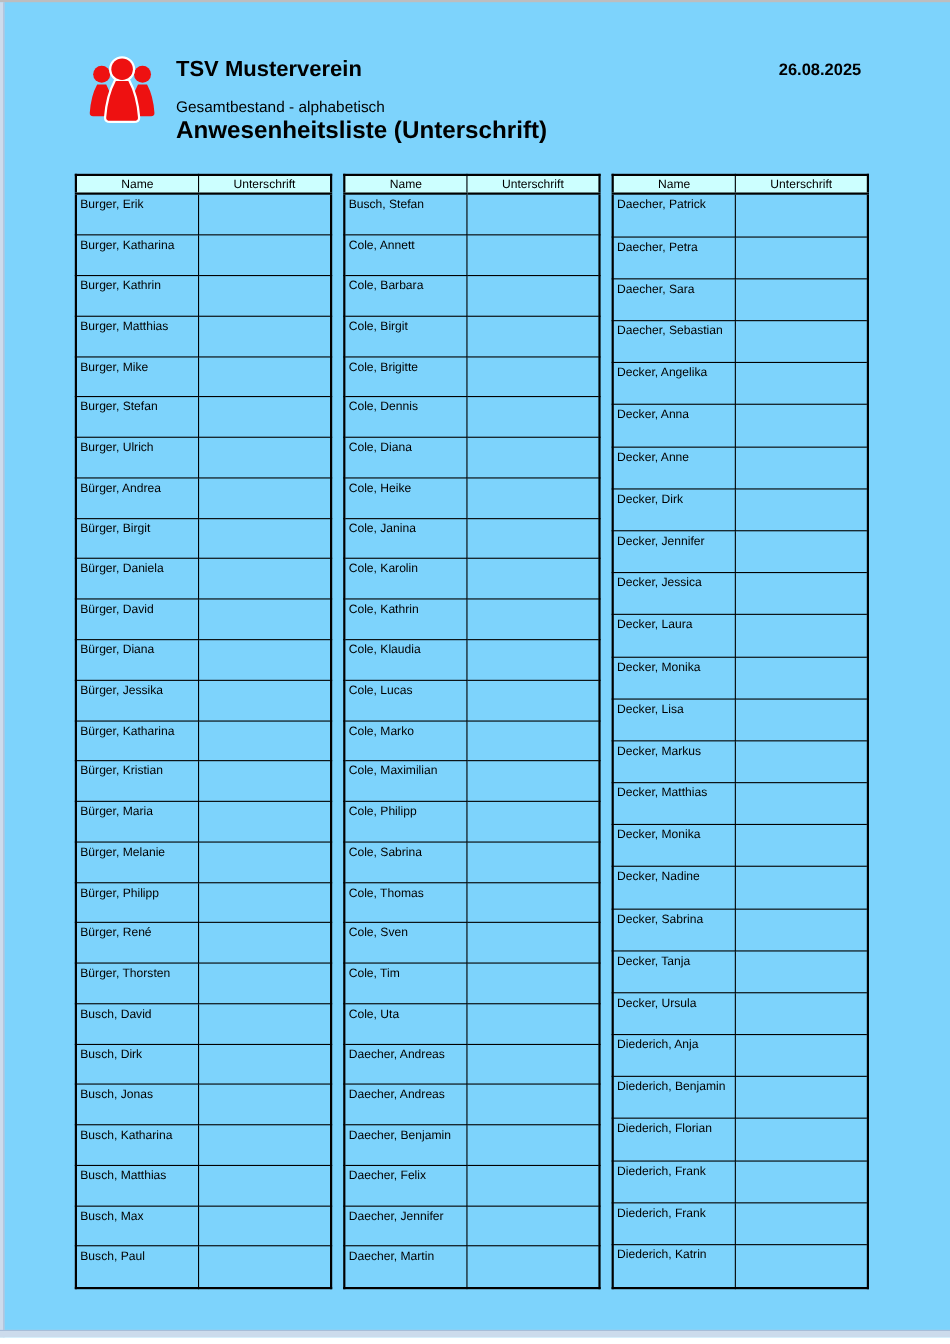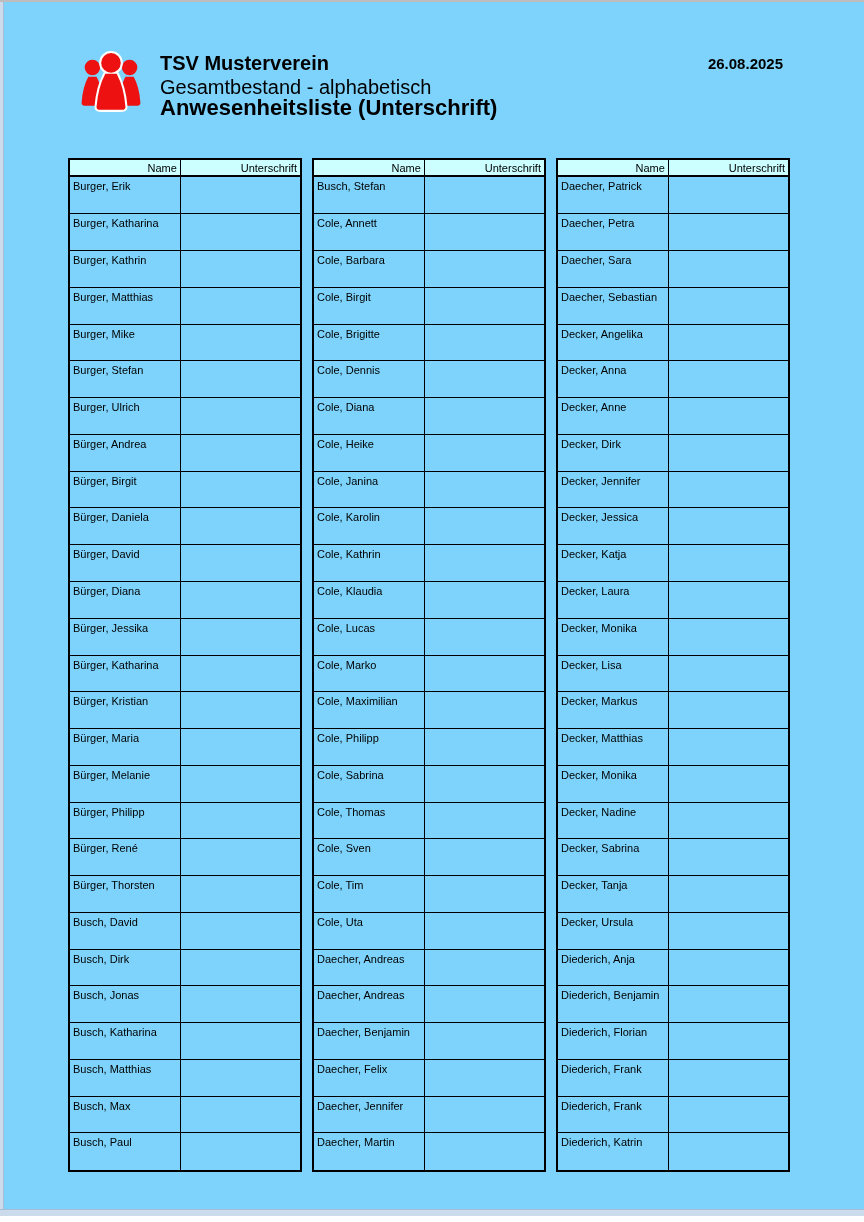--- a/index.html
+++ b/index.html
@@ -29,21 +29,21 @@
   }
 
   
   .page-header {
     position: absolute; top: 50px; left: 78px; right: 81px;
     display: flex; align-items: flex-start;
   }
   .logo-box { width: 66px; height: 66px; flex: 0 0 auto; }
   .titles { margin-left: 16px; }
   .club-name { font-size: 20px; font-weight: bold; line-height: 26px; }
-  .subtitle  { font-size: 20px; line-height: 19px; margin-top: 2px; }
+  .subtitle  { font-size: 14px; line-height: 19px; margin-top: 12px; }
   .doc-title { font-size: 22px; font-weight: bold; line-height: 22px; }
   .date {
     margin-left: auto; font-size: 15px; font-weight: bold; line-height: 20px;
     padding-top: 4px;
     text-align: right;
   }
 
   
   .tables-wrap {
     position: absolute; left: 68px; top: 158px;
@@ -57,21 +57,21 @@
     table-layout: fixed;
     border: 2px solid #000;
   }
   col.c-name { width: 48%; }
   col.c-sig  { width: 52%; }
   table.attendance th {
     height: 17px;
     background: #ccffff;
     font-size: 11px;
     font-weight: normal;
-    text-align: right;
+    text-align: center;
     vertical-align: middle;
     padding: 0 3px;
     border: 1px solid #000;
     border-bottom: 2px solid #000;
   }
   table.attendance td {
     border: 1px solid #000;
     vertical-align: top;
     font-size: 11px;
     line-height: 13px;
@@ -415,24 +415,20 @@
           </tr>
           <tr>
             <td>Decker, Jennifer</td>
             <td></td>
           </tr>
           <tr>
             <td>Decker, Jessica</td>
             <td></td>
           </tr>
           <tr>
-            <td>Decker, Katja</td>
-            <td></td>
-          </tr>
-          <tr>
             <td>Decker, Laura</td>
             <td></td>
           </tr>
           <tr>
             <td>Decker, Monika</td>
             <td></td>
           </tr>
           <tr>
             <td>Decker, Lisa</td>
             <td></td>

